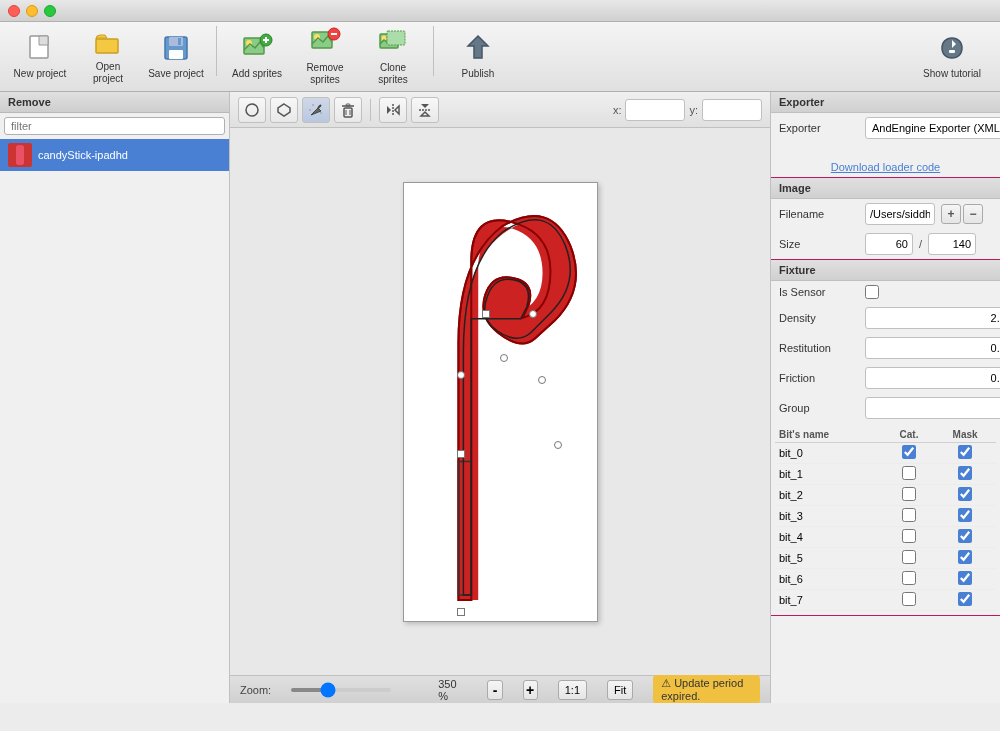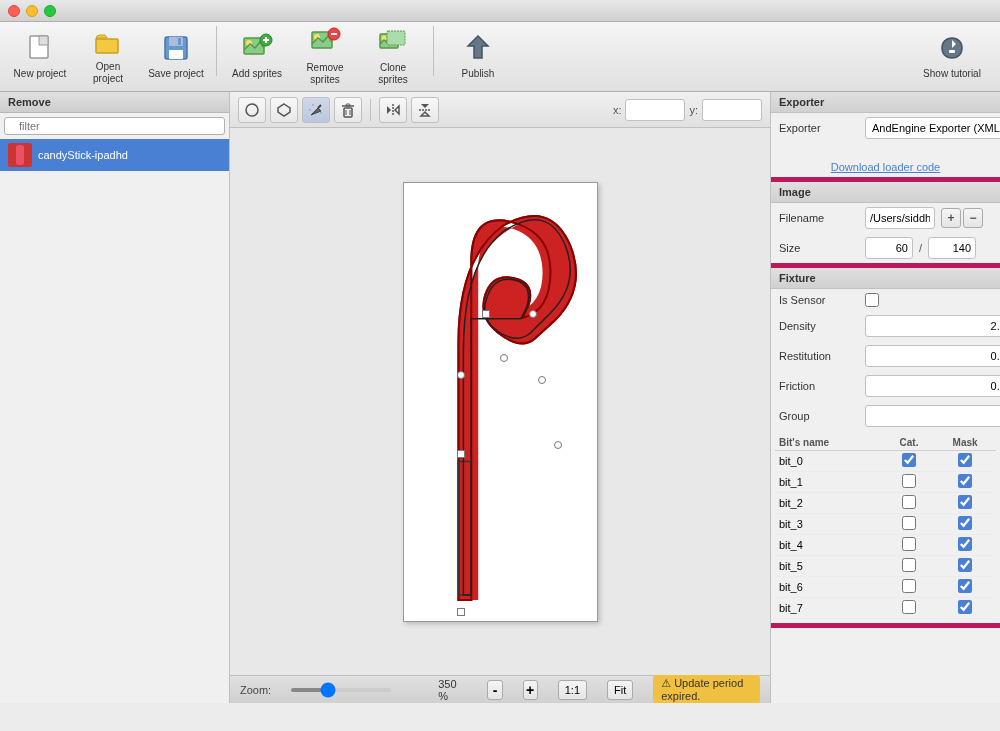--- a/index.html
+++ b/index.html
@@ -82,21 +82,21 @@
       font-weight: bold;
       font-size: 11px;
       color: #333;
       border-bottom: 1px solid #b8b8b8;
     }
     .sidebar-filter {
       padding: 4px;
     }
     .sidebar-filter input {
       width: 100%;
-      padding: 2px 14px;
+      padding: 2px 6px;
       border: 1px solid #b0b0b0;
       border-radius: 3px;
       font-size: 11px;
       background: white;
       color: #999;
     }
     .sidebar-item {
       display: flex;
       align-items: center;
       padding: 4px 8px;
@@ -267,21 +267,21 @@
     
     .right-panel {
       width: 230px;
       background: #f0f0f0;
       border-left: 1px solid #c0c0c0;
       overflow-y: auto;
       display: flex;
       flex-direction: column;
     }
     .panel-section {
-      border-bottom: 5px solid #be185d;
+      border-bottom: 1px solid #be185d;
     }
     .panel-title {
       background: linear-gradient(to bottom, #e0e0e0, #d0d0d0);
       padding: 4px 8px;
       font-weight: bold;
       font-size: 11px;
       color: #333;
       border-bottom: 1px solid #c0c0c0;
     }
     .panel-row {

